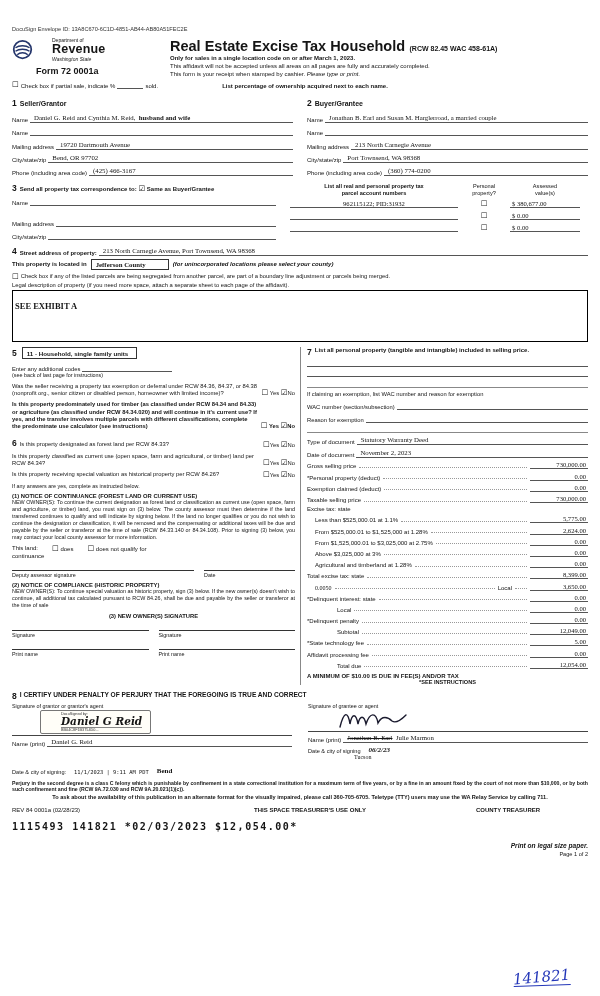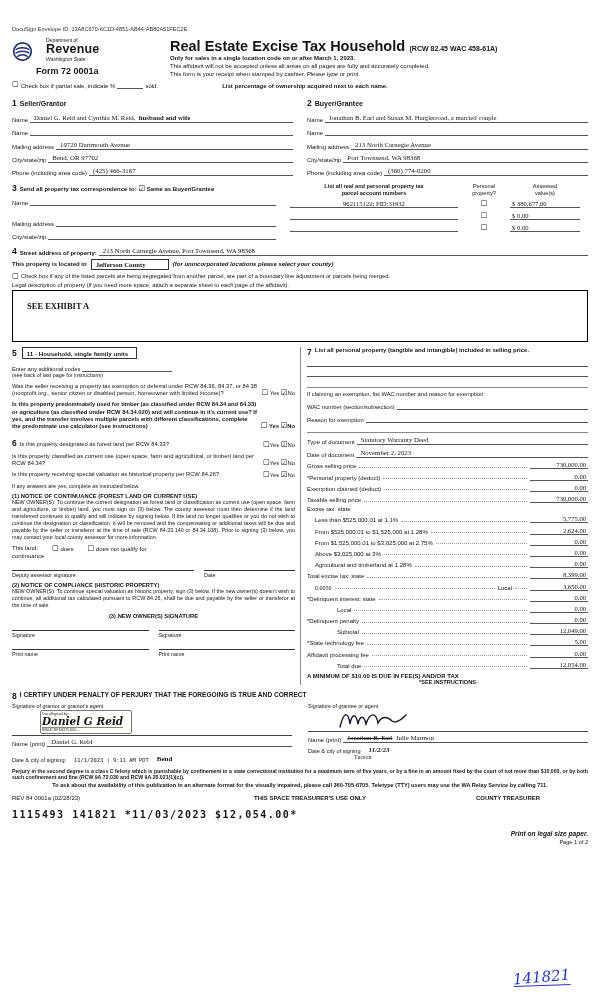--- a/index.html
+++ b/index.html
@@ -6,21 +6,21 @@
   html,body { background:#fff; }
   .page {
     position: relative; width: 600px; height: 996px; background: #fff;
     font-family: "Liberation Sans","DejaVu Sans",sans-serif; color:#151515;
     padding: 26px 12px 6px 12px; overflow: hidden;
   }
   .ds { font-size: 5.6px; color:#333; margin-bottom: 5px; }
   
   .hdr { display:flex; margin-bottom:3px; }
   .logo-wrap { width:158px; }
-  .dept-row { display:flex; gap:13px; align-items:flex-end; }
+  .dept-row { display:flex; gap:19px; align-items:center; }
   .logo { width:21px; height:21px; flex:none; }
   .dept-sm { font-size:5px; }
   .rev { font-size:12.5px; font-weight:bold; letter-spacing:.2px; line-height:1; }
   .wstate { font-size:5px; font-style:italic; }
   .formno { font-size:9px; font-weight:bold; margin:4px 0 0 24px; }
   .title-block { flex:1; }
   .title { font-size:14.5px; font-weight:bold; line-height:1.05; }
   .tref { font-size:7px; font-weight:bold; }
   .note { font-size:6px; line-height:1.3; }
   .note.b { font-weight:bold; }
@@ -42,21 +42,21 @@
   .ptab .h { display:flex; text-align:center; line-height:1.15; }
   .ptab .h .c1 { width:168px; font-weight:bold; }
   .ptab .h .c2 { width:52px; }
   .ptab .h .c3 { width:70px; }
   .ptab .r { display:flex; align-items:flex-end; margin-top:4px; }
   .ptab .r .c1 { width:168px; border-bottom:1px solid #555; text-align:center; font-family:"Liberation Serif",serif; font-size:6.6px; min-height:8px; }
   .ptab .r .c2 { width:52px; text-align:center; }
   .ptab .r .c3 { width:70px; border-bottom:1px solid #555; text-align:left; font-family:"Liberation Serif",serif; font-size:6.6px; min-height:8px; padding-left:2px; }
   
   .county-box { display:inline-block; border:1px solid #333; font-family:"Liberation Serif",serif; font-size:6.8px; font-weight:bold; padding:1px 22px 1px 4px; margin:0 4px; }
-  .legalbox { border:1.4px solid #000; height:52px; margin-top:2px; padding:4px 14px; }
+  .legalbox { border:1.4px solid #000; height:52px; margin-top:2px; padding:4px 2px; }
   .exhibit { font-family:"Liberation Serif",serif; font-weight:bold; font-size:8.5px; }
   
   .cols { display:flex; margin-top:5px; }
   .cl { width:288px; flex:none; padding-right:5px; }
   .cr { flex:1; border-left:1px solid #888; padding-left:6px; min-width:0; }
   .codebox { display:inline-block; border:1px solid #333; font-size:6.2px; font-weight:bold; padding:1.5px 8px 1.5px 4px; margin-left:2px; }
   .q { display:flex; font-size:5.8px; line-height:1.25; margin-top:4px; }
   .q .qt { flex:1; padding-right:3px; }
   .q .qb { white-space:nowrap; align-self:flex-end; font-size:5.8px; }
   .small { font-size:5.4px; line-height:1.25; }
@@ -74,21 +74,21 @@
   .ind2 { padding-left:30px; }
   .minnote { font-size:6px; font-weight:bold; margin-top:4px; }
   .seeins { font-size:5.6px; font-weight:bold; text-align:center; }
   
   .s8 { margin-top:6px; }
   .s8h { display:flex; align-items:flex-start; }
   .certify { font-size:6.6px; font-weight:bold; }
   .s8grid { display:flex; gap:16px; margin-top:2px; }
   .s8c { flex:1; }
   .siglabel { font-size:5.4px; }
-  .dsbox { display:inline-block; border:1px solid #777; border-radius:2px; padding:1px 8px 1px 1px; margin:1px 0 0 28px; background:#fffef8; }
+  .dsbox { display:inline-block; border:1px solid #777; border-radius:2px; padding:1px 8px 1px 20px; margin:1px 0 0 28px; background:#fffef8; }
   .dsby { font-size:3.8px; color:#333; }
   .cursive { font-family:"DejaVu Serif",serif; font-style:italic; font-weight:bold; font-size:10.5px; line-height:1.05; }
   .dsid { font-size:3.8px; color:#333; border-top:0.8px solid #888; }
   .sline { border-bottom:1px solid #444; }
   .struck { text-decoration: line-through; }
   .datetime { font-size:5.4px; font-family:"DejaVu Sans Mono",monospace; }
   .city { font-family:"Liberation Serif",serif; font-weight:bold; font-size:7px; }
   .scribble { display:block; margin-left:30px; }
   
   .perjury { font-size:5.2px; font-weight:bold; line-height:1.3; text-align:justify; margin-top:5px; }
@@ -464,54 +464,54 @@
         <div class="dsbox">
           <div class="dsby">DocuSigned by:</div>
           <div class="cursive">Daniel G Reid</div>
           <div class="dsid">BB04C8F1B3754D0...</div>
         </div>
         <div class="sline"></div>
         <div class="fl" style="margin-top:2px;">
             <span class="lbl">Name (print)</span>
           <span class="uv">Daniel G. Reid</span>
           </div>
-        <div style="display:flex; gap:8px; align-items:flex-end; margin-top:8px; font-size:5.6px;">
+        <div style="display:flex; gap:8px; align-items:flex-end; margin-top:20px; font-size:5.6px;">
           <span>Date &amp; city of signing:</span>
           <span class="datetime">11/1/2023  |  9:11 AM PDT</span>
           <span class="city">Bend</span>
         </div>
       </div>
       <div class="s8c">
         <div class="siglabel">Signature of grantee or agent</div>
         <svg class="scribble" width="70" height="22" viewBox="0 0 70 22">
           <path d="M2 18 C6 2 10 2 12 15 C14 4 18 4 20 15 C22 6 26 6 28 15 C32 3 38 3 40 14 C44 6 50 8 54 12 C58 15 64 10 68 6" fill="none" stroke="#1b1b2f" stroke-width="1.4" stroke-linecap="round"></path>
         </svg>
         <div class="sline"></div>
         <div class="fl" style="margin-top:2px;">
             <span class="lbl">Name (print)</span>
           <span class="uv"><span class="struck">Jonathan B. Earl</span>&nbsp;&nbsp;<span class="serif">Julie Marmon</span></span>
           </div>
         <div style="display:flex; gap:8px; align-items:flex-end; margin-top:3px; font-size:5.6px;">
           <span>Date &amp; city of signing</span>
-          <span class="city" style="font-style:italic;">11/2/23</span>
+          <span class="city" style="font-style:italic;">06/2/23</span>
         </div>
         <div style="margin-left:46px; font-size:6px;" class="serif">Tucson</div>
       </div>
     </div>
   </div>
 
   <div class="perjury">Perjury in the second degree is a class C felony which is punishable by confinement in a state correctional institution for a maximum term of five years, or by a fine in an amount fixed by the court of not more than $10,000, or by both such confinement and fine (RCW 9A.72.030 and RCW 9A.20.021(1)(c)).</div>
   <div class="altfmt">To ask about the availability of this publication in an alternate format for the visually impaired, please call 360-705-6705. Teletype (TTY) users may use the WA Relay Service by calling 711.</div>
 
   <div class="frow">
     <span class="rev84">REV 84 0001a  (02/28/23)</span>
     <span class="tsp">THIS SPACE TREASURER'S USE ONLY</span>
     <span class="ct">COUNTY TREASURER</span>
   </div>
-  <div class="stamp">1115493  141821  *11/03/2023  $12,054.00*</div>
+  <div class="stamp">1115493  141821  *02/03/2023  $12,054.00*</div>
   <div class="plegal">Print on legal size paper.</div>
   <div class="pageno">Page 1 of 2</div>
 
   <div class="hand">
     <span>141821</span>
     <div class="underl"></div>
   </div>
 
 </div>
 

